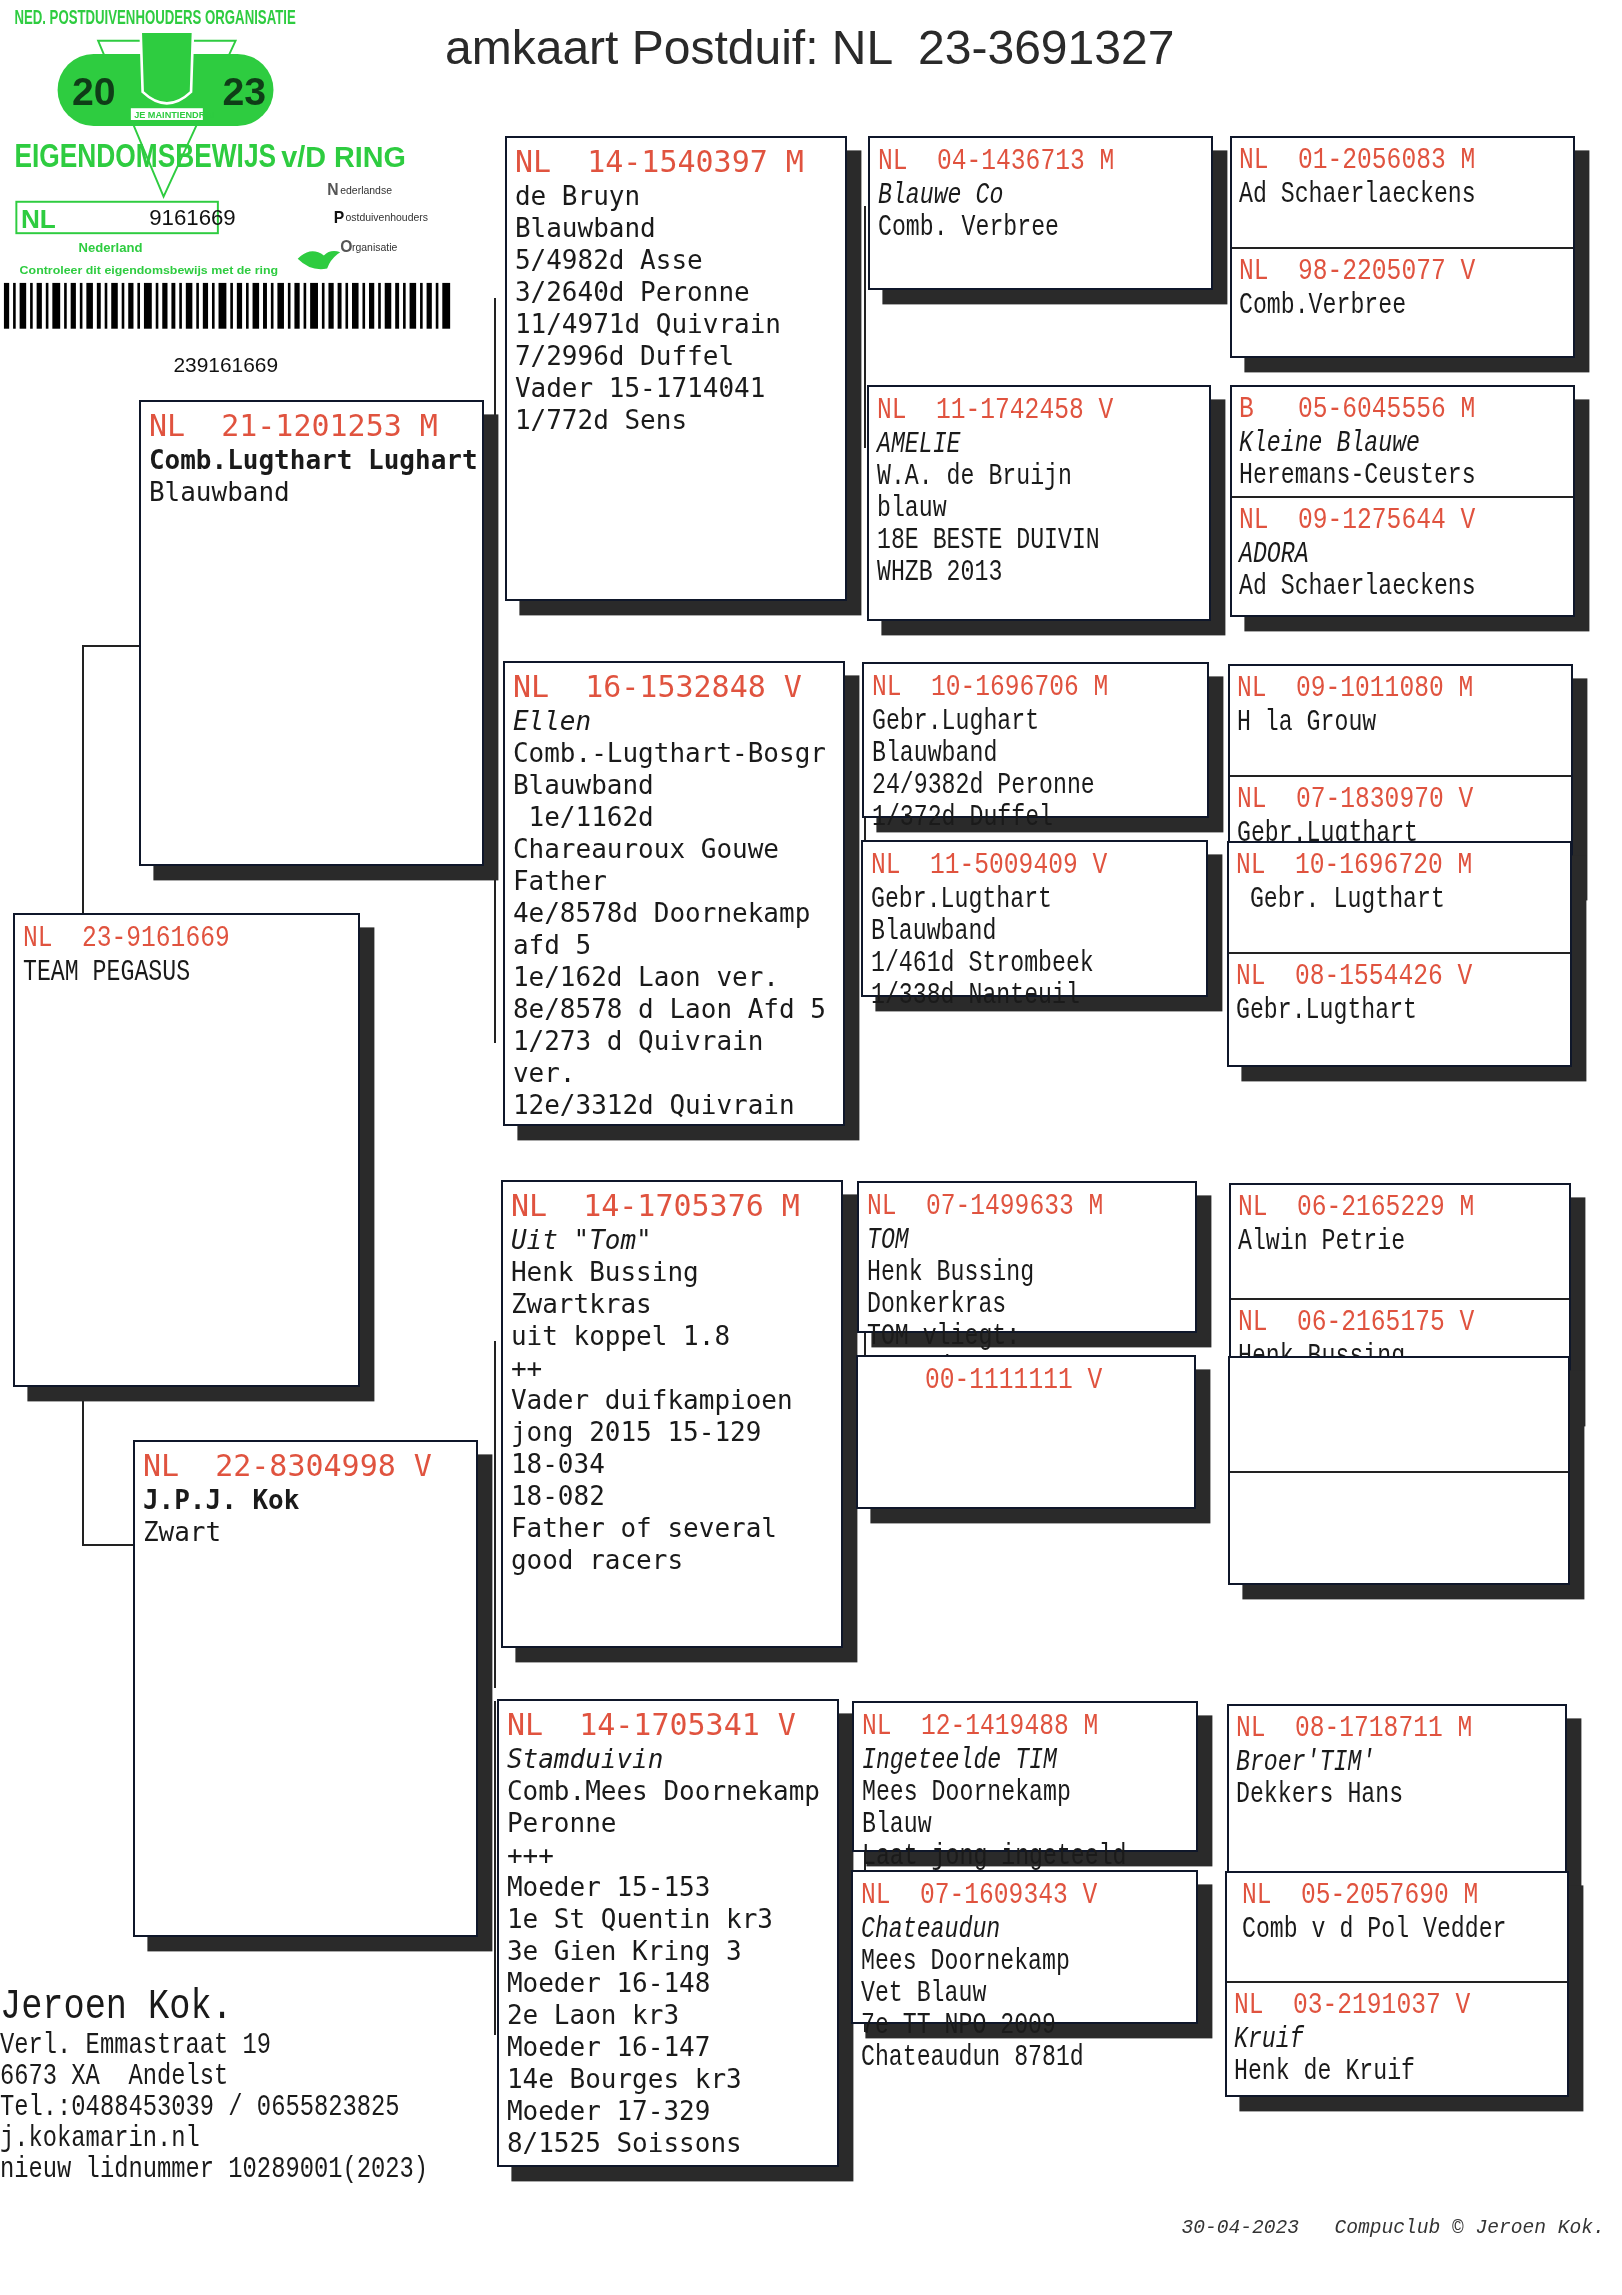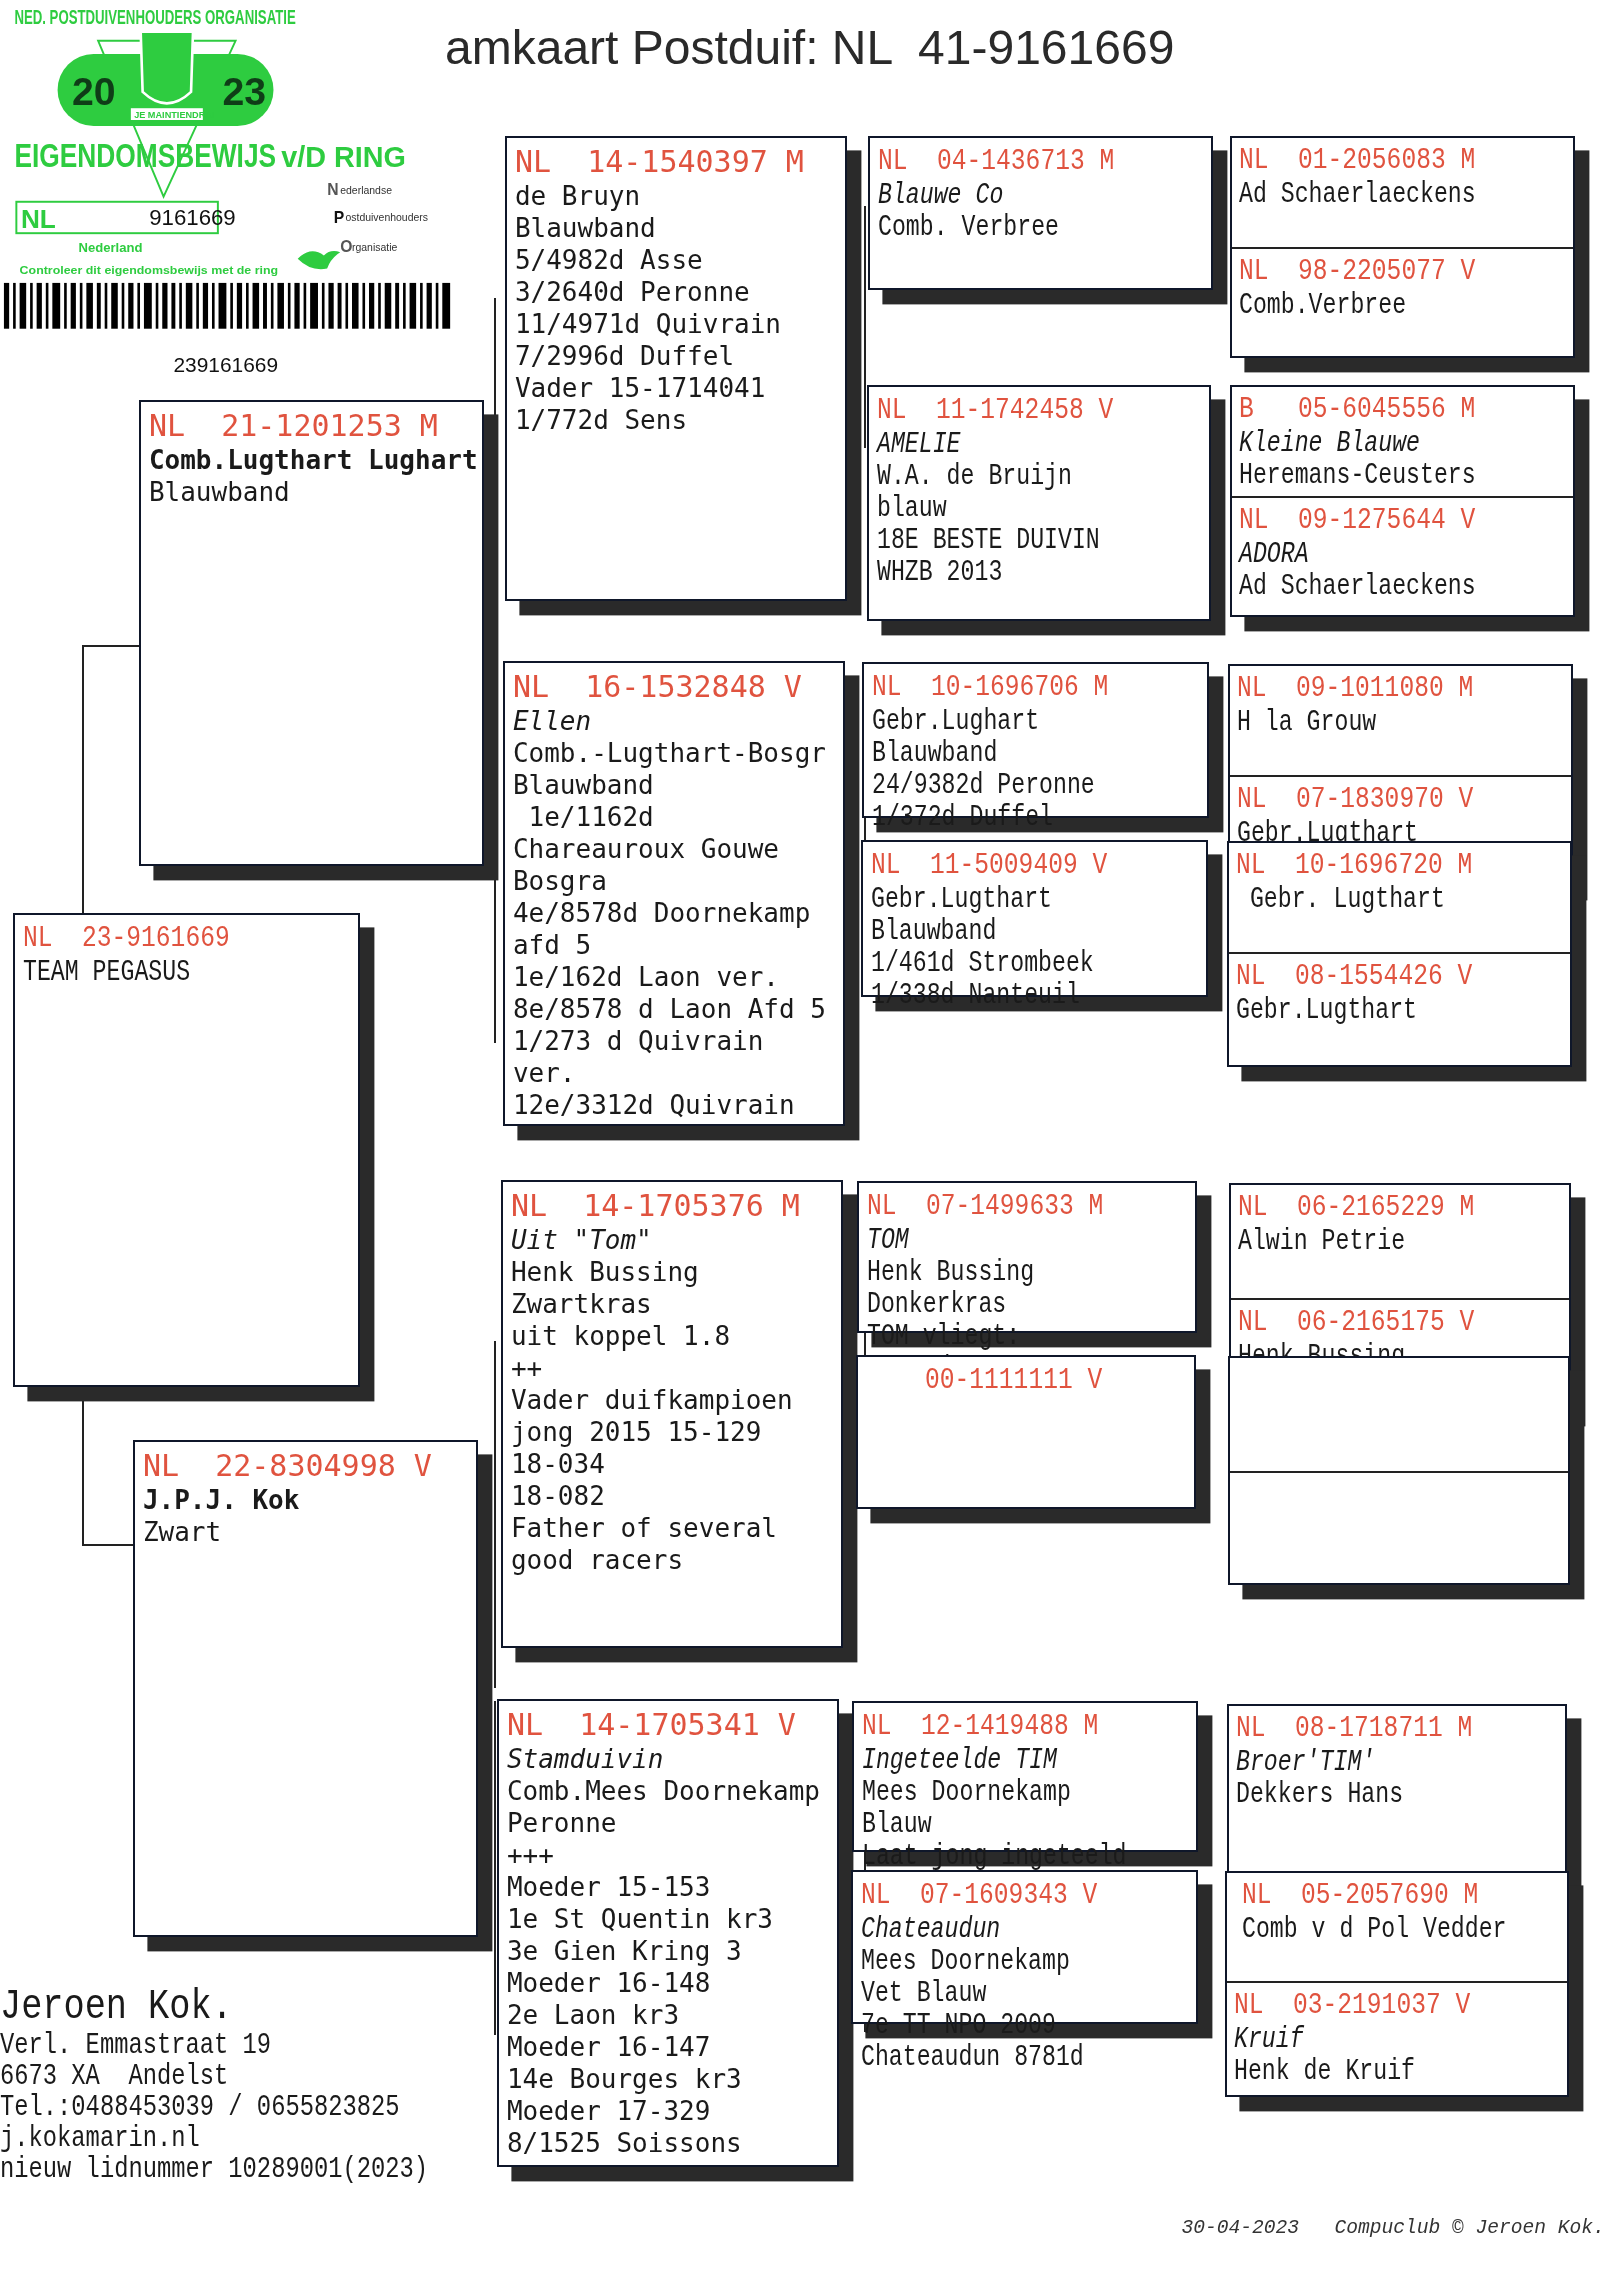--- a/index.html
+++ b/index.html
@@ -19,21 +19,21 @@
   .title { position:absolute; left:445px; top:19.6px; font-family:"Liberation Sans", sans-serif; font-size:48px; color:#2a2a2a; white-space:pre; }
   .card { position:absolute; left:0; top:0; width:458px; height:380px; overflow:hidden; }
   .owner-block { position:absolute; left:0; top:1983px; font-family:"Liberation Mono", monospace; }
   .owner-block .big { font-size:43px; line-height:47px; transform:scaleX(0.82); transform-origin:left; white-space:pre; }
   .owner-block .small { font-size:29px; line-height:31px; transform:scaleX(0.82); transform-origin:left; white-space:pre; }
   .footer { position:absolute; left:1158px; top:2195px; font-family:"Liberation Mono", monospace; font-style:italic; font-size:19.6px; white-space:pre; color:#333; }
 </style>
 </head>
 <body>
 
-<div class="title">amkaart Postduif: NL  41-9161669</div>
+<div class="title">amkaart Postduif: NL  23-3691327</div>
 
 <div class="card">
   <svg width="458" height="380" viewBox="0 0 700 580">
     <text x="22" y="36" font-family="Liberation Sans, sans-serif" font-weight="bold" font-size="32" fill="#2ecc40" textLength="430" lengthAdjust="spacingAndGlyphs">NED. POSTDUIVENHOUDERS ORGANISATIE</text>
     <polygon points="150,62 360,62 250,300" fill="none" stroke="#2ecc40" stroke-width="3"></polygon>
     <rect x="88" y="82" width="330" height="110" rx="55" fill="#2ecc40"></rect>
     <path d="M215,48 L295,48 L292,140 Q255,175 218,140 Z" fill="#2ecc40" stroke="#fff" stroke-width="4"></path>
     <text x="110" y="160" font-family="Liberation Sans, sans-serif" font-weight="bold" font-size="60" fill="#0f3d17">20</text>
     <text x="340" y="160" font-family="Liberation Sans, sans-serif" font-weight="bold" font-size="60" fill="#0f3d17">23</text>
     <rect x="200" y="165" width="110" height="18" fill="#fff"></rect>
@@ -165,21 +165,21 @@
   <div class="txt">Vader 15-1714041</div>
   <div class="txt">1/772d Sens</div>
 </div>
 <div class="box pad" style="left:503px; top:661px; width:342px; height:465px;">
   <div class="ring">NL  16-1532848 V</div>
   <div class="txt name">Ellen</div>
   <div class="txt">Comb.-Lugthart-Bosgr</div>
   <div class="txt">Blauwband</div>
   <div class="txt"> 1e/1162d</div>
   <div class="txt">Chareauroux Gouwe</div>
-  <div class="txt">Bosgra</div>
+  <div class="txt">Father</div>
   <div class="txt">4e/8578d Doornekamp</div>
   <div class="txt">afd 5</div>
   <div class="txt">1e/162d Laon ver.</div>
   <div class="txt">8e/8578 d Laon Afd 5</div>
   <div class="txt">1/273 d Quivrain</div>
   <div class="txt">ver.</div>
   <div class="txt">12e/3312d Quivrain</div>
 </div>
 <div class="box pad" style="left:501px; top:1180px; width:342px; height:468px;">
   <div class="ring">NL  14-1705376 M</div>

